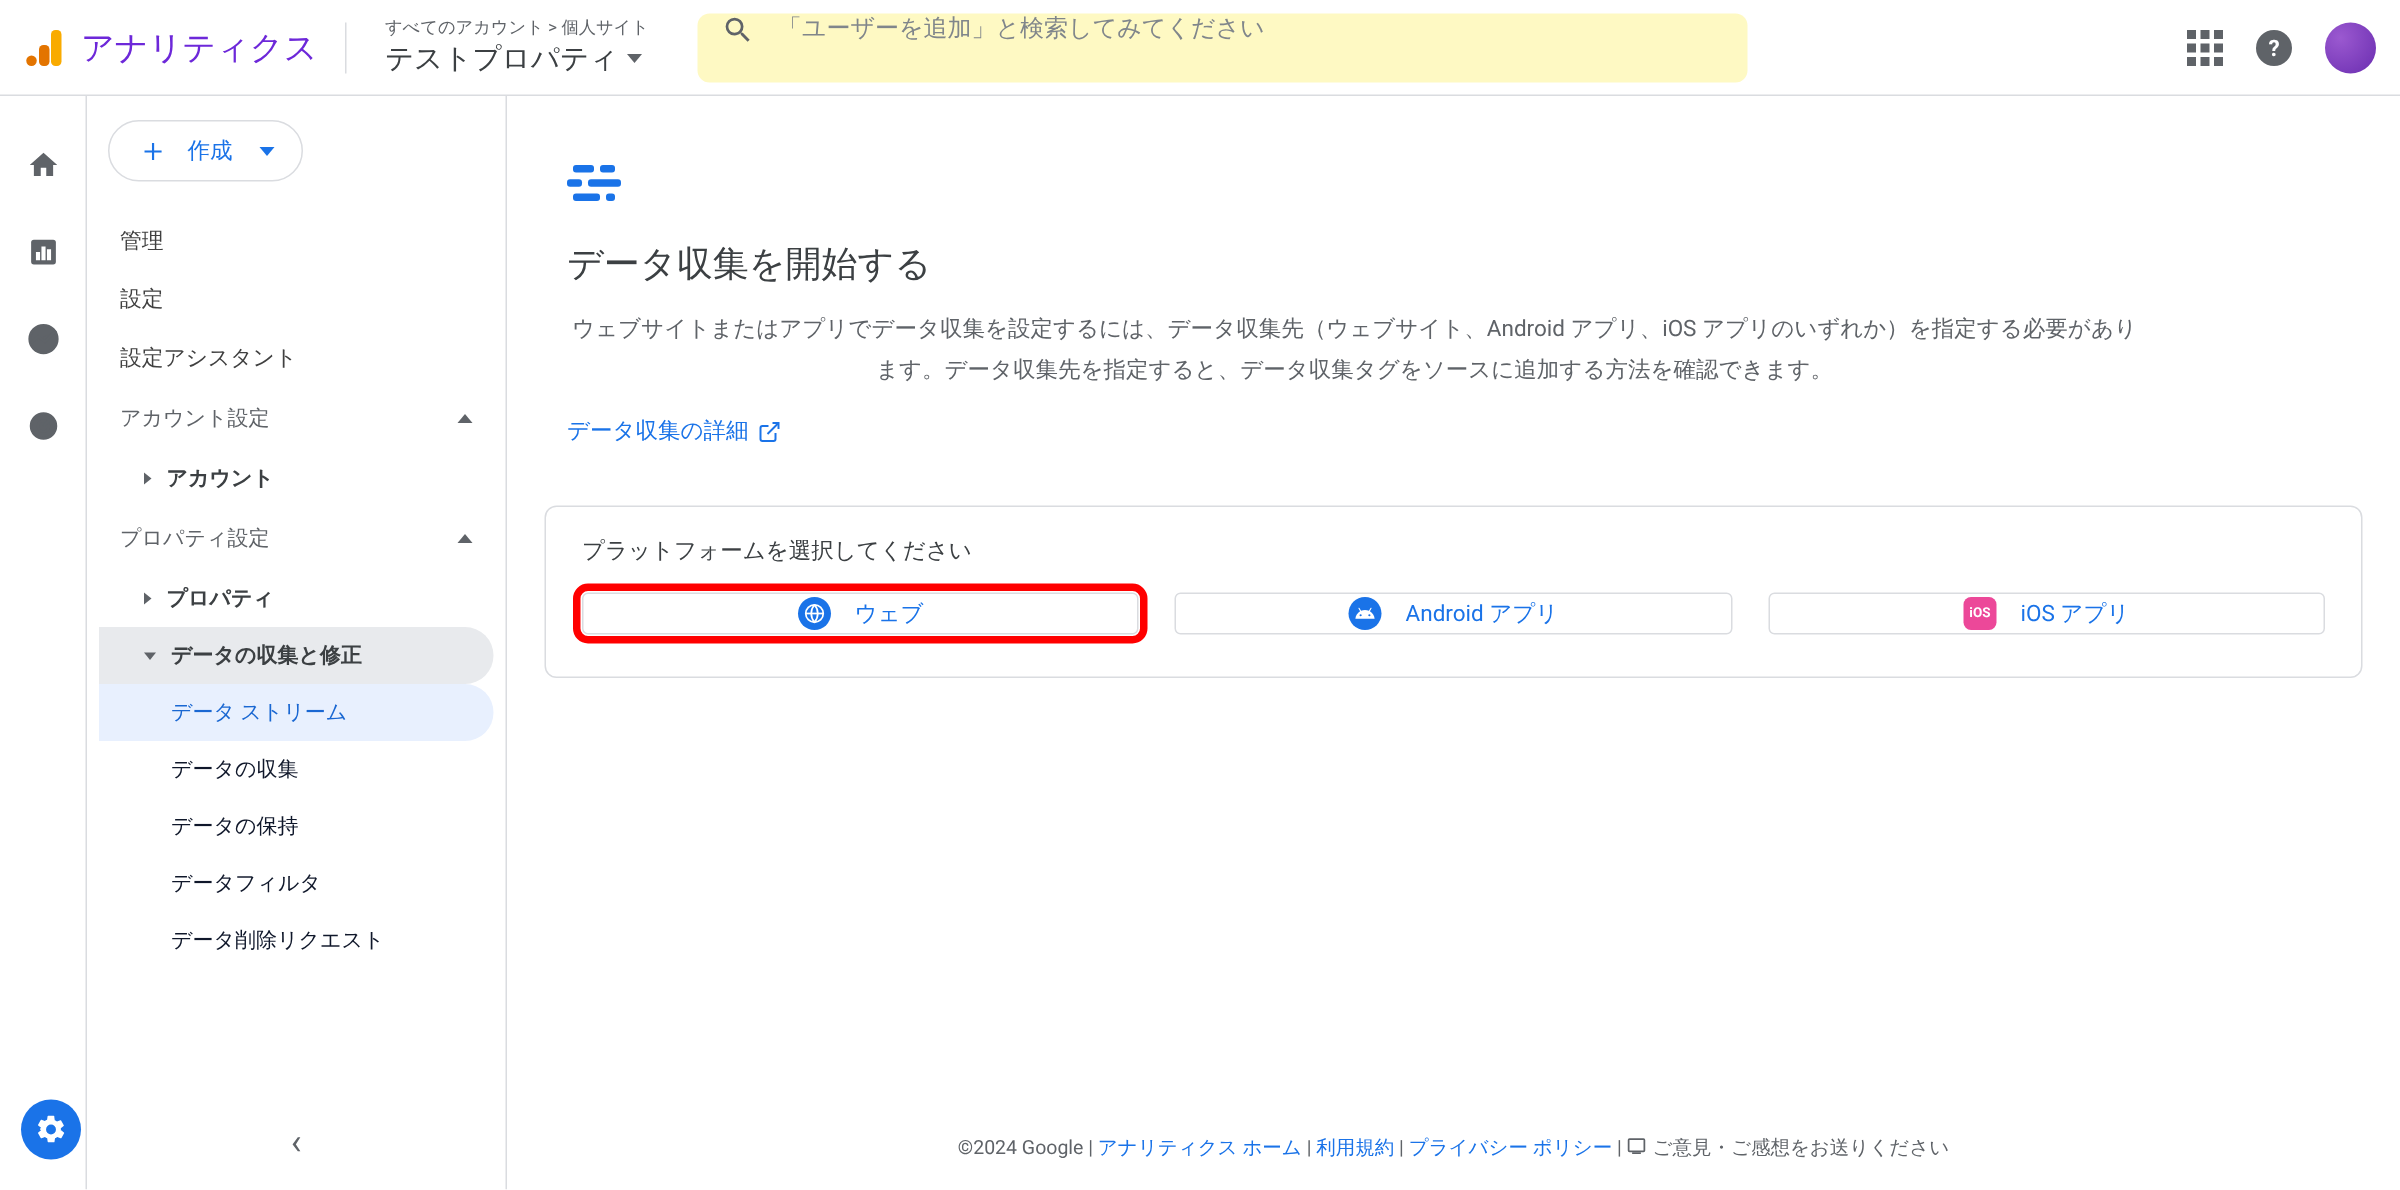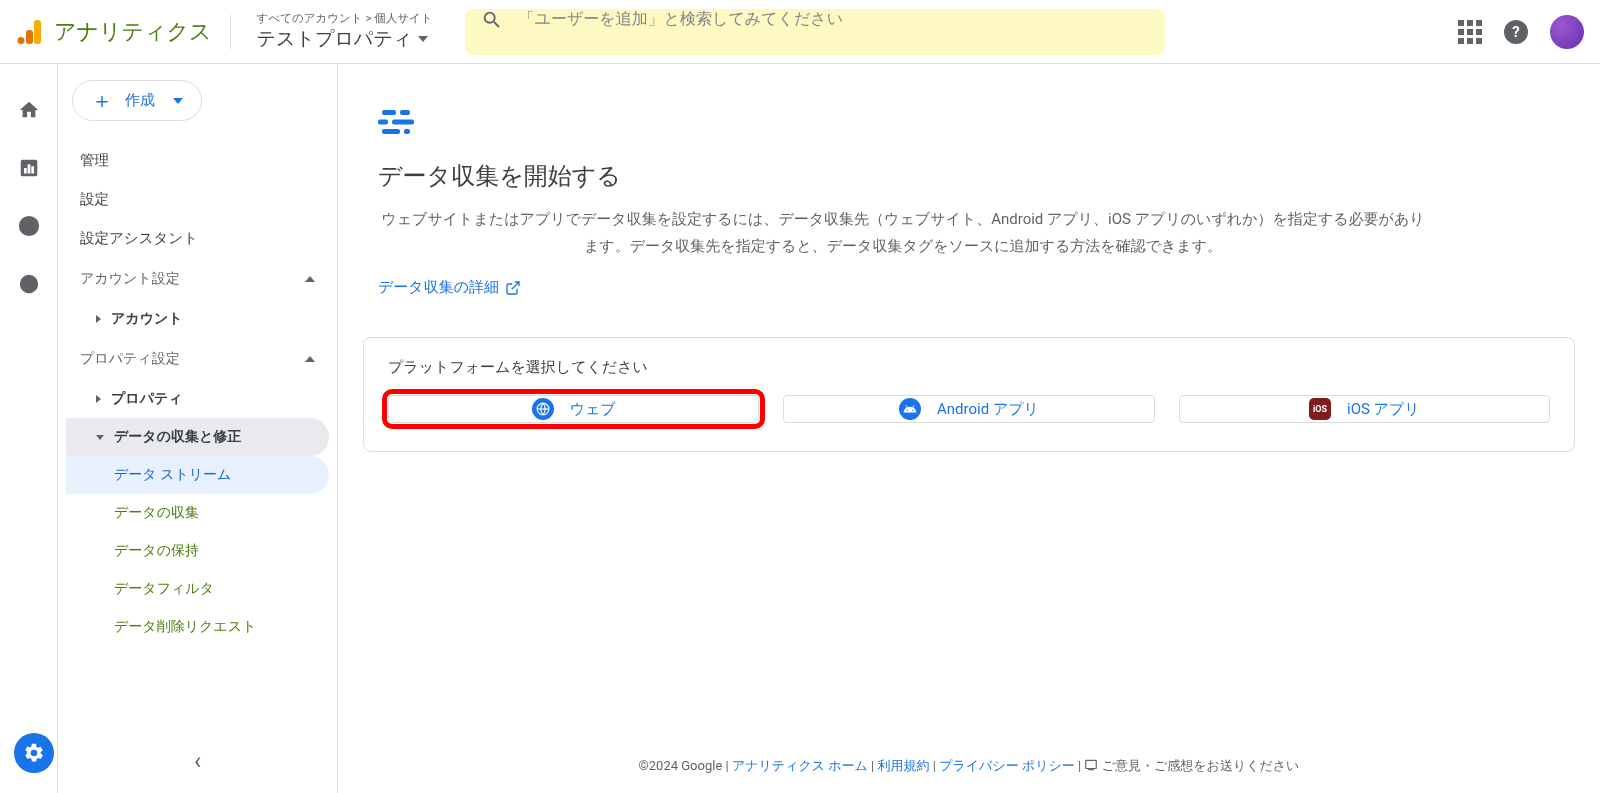--- a/index.html
+++ b/index.html
@@ -1,21 +1,21 @@
 <!DOCTYPE html>
 <html><head>
 <meta charset="utf-8">
 <style>
 *{box-sizing:border-box;margin:0;padding:0;}
 body{font-family:"Google Sans",Roboto,Arial,sans-serif;color:#3c4043;background:#fff;overflow:hidden;}
 .app{display:flex;flex-direction:column;height:793px;width:1600px;}
 .header{display:flex;align-items:center;height:64px;border-bottom:1px solid #dadce0;padding:0 16px;gap:8px;}
 .logo{display:flex;align-items:center;gap:10px;cursor:pointer;}
 .logo-icon{width:28px;height:28px;position:relative;}
-.logo-text{font-size:22px;color:#4d7c0f;}
+.logo-text{font-size:22px;color:#6d28d9;}
 .divider-v{width:1px;height:34px;background:#dadce0;margin:0 10px;}
 .property-selector{display:flex;flex-direction:column;justify-content:center;cursor:pointer;padding:2px 8px;min-width:180px;}
 .crumb{font-size:11.5px;color:#5f6368;}
 .property-line{display:flex;align-items:center;gap:6px;font-size:19px;color:#3c4043;}
 .dropdown-caret{width:0;height:0;border-left:5px solid transparent;border-right:5px solid transparent;border-top:6px solid #5f6368;}
 .searchbox{display:flex;align-items:flex-start;flex:0 0 700px;height:46px;background:#fef9c3;border-radius:8px;margin-left:16px;padding:0 16px;gap:16px;}
 .search-placeholder{color:#80868b;font-size:16px;}
 .header-right{margin-left:auto;display:flex;align-items:center;gap:22px;}
 .apps-grid{display:grid;grid-template-columns:repeat(3,6px);grid-template-rows:repeat(3,6px);gap:3px;}
 .apps-grid span{background:#5f6368;width:6px;height:6px;}
@@ -28,38 +28,38 @@
 .sidebar{width:280px;border-right:1px solid #dadce0;position:relative;padding:16px 8px 0 8px;display:flex;flex-direction:column;}
 .create-btn{display:inline-flex;align-items:center;gap:12px;border:1px solid #dadce0;border-radius:24px;padding:10px 18px;color:#1a73e8;font-size:15px;cursor:pointer;align-self:flex-start;margin-left:6px;margin-bottom:20px;}
 .plus{font-size:22px;line-height:0;color:#1a73e8;font-weight:400;}
 .sidebar-item{padding:10px 14px;font-size:14.5px;color:#404040;border-radius:0 24px 24px 0;cursor:pointer;display:flex;align-items:center;}
 .section-header{display:flex;align-items:center;justify-content:space-between;padding:12px 14px;color:#5f6368;font-size:14px;cursor:pointer;}
 .sub-item{padding:10px 14px 10px 30px;font-size:14px;cursor:pointer;display:flex;align-items:center;gap:10px;border-radius:0 24px 24px 0;font-weight:bold;}
 .sub-item .arrow{width:0;height:0;border-left:4px solid transparent;border-right:4px solid transparent;}
 .arrow-right{border-left:5px solid #5f6368!important;border-top:4px solid transparent;border-bottom:4px solid transparent;border-right:none;width:0;height:0;}
 .arrow-down{border-top:5px solid #5f6368;}
 .sub-item.expanded{background:#e8eaed;}
-.subsub-item{padding:10px 14px 10px 48px;font-size:14px;color:#4d7c0f;cursor:pointer;border-radius:0 24px 24px 0;}
+.subsub-item{padding:10px 14px 10px 48px;font-size:14px;color:#0f172a;cursor:pointer;border-radius:0 24px 24px 0;}
 .subsub-item.active{background:#e8f0fe;color:#1967d2;}
 .sidebar-collapse{position:absolute;bottom:18px;left:0;right:0;display:flex;justify-content:center;}
 .chev-left-big{font-size:24px;color:#5f6368;cursor:pointer;}
 .main{flex:1;overflow:auto;display:flex;flex-direction:column;}
 .hero{display:flex;flex-direction:column;padding:40px 40px 20px;}
 .hero-icon{width:36px;height:36px;margin-bottom:20px;}
 .hero-title{font-size:24px;color:#3c4043;margin-bottom:14px;}
 .hero-text{text-align:center;color:#5f6368;font-size:15px;line-height:1.8;max-width:1050px;margin-bottom:18px;}
 .hero-link{color:#1a73e8;font-size:15px;display:flex;align-items:center;gap:6px;cursor:pointer;}
 .card{margin:20px 25px 0;border:1px solid #dadce0;border-radius:8px;padding:20px 24px 28px;}
 .card-title{font-size:15px;color:#3c4043;margin-bottom:18px;}
 .platforms{display:flex;gap:24px;}
 .platform-btn{flex:1;border:1px solid #dadce0;border-radius:4px;height:28px;display:flex;align-items:center;justify-content:center;gap:16px;color:#1a73e8;font-size:15px;cursor:pointer;}
 .platform-btn.highlighted{outline:5px solid #ff0000;outline-offset:1px;}
 .platform-icon{width:22px;height:22px;border-radius:50%;background:#1a73e8;display:flex;align-items:center;justify-content:center;color:#fff;}
 .android-icon{background:#1a73e8;}
-.ios-icon{background:#7f1d1d;font-size:9px;font-weight:bold;border-radius:5px;}
+.ios-icon{background:#ec4899;font-size:9px;font-weight:bold;border-radius:5px;}
 .footer{margin-top:auto;padding:18px 0;text-align:center;font-size:13px;color:#5f6368;}
 .footer a{color:#1a73e8;text-decoration:none;}
 .chev-up{width:0;height:0;border-left:5px solid transparent;border-right:5px solid transparent;border-bottom:6px solid #5f6368;}
 .svg-icon{width:22px;height:22px;fill:#5f6368;}
 </style>
 </head>
 <body>
 
 <div class="app">
 

